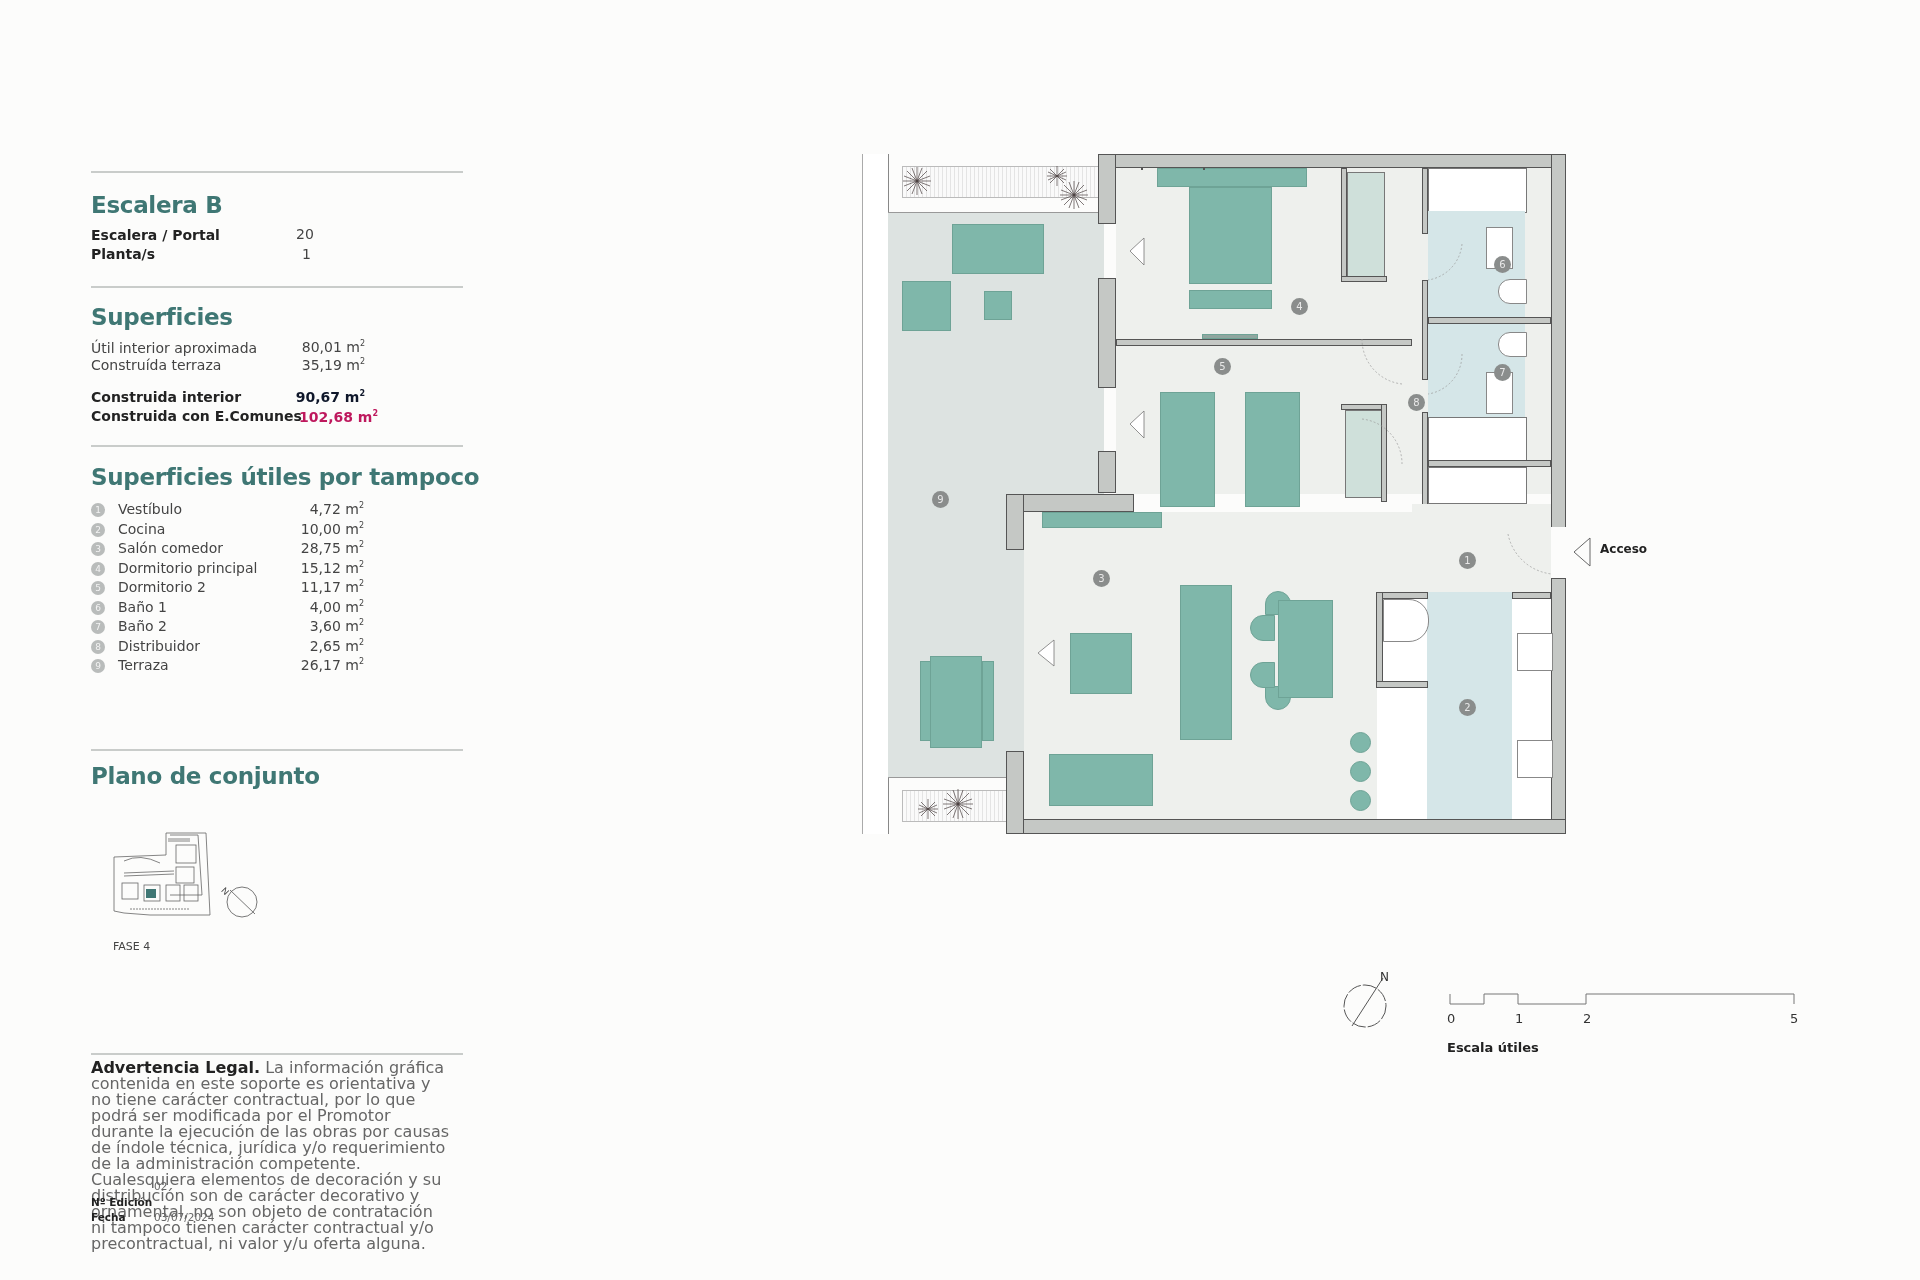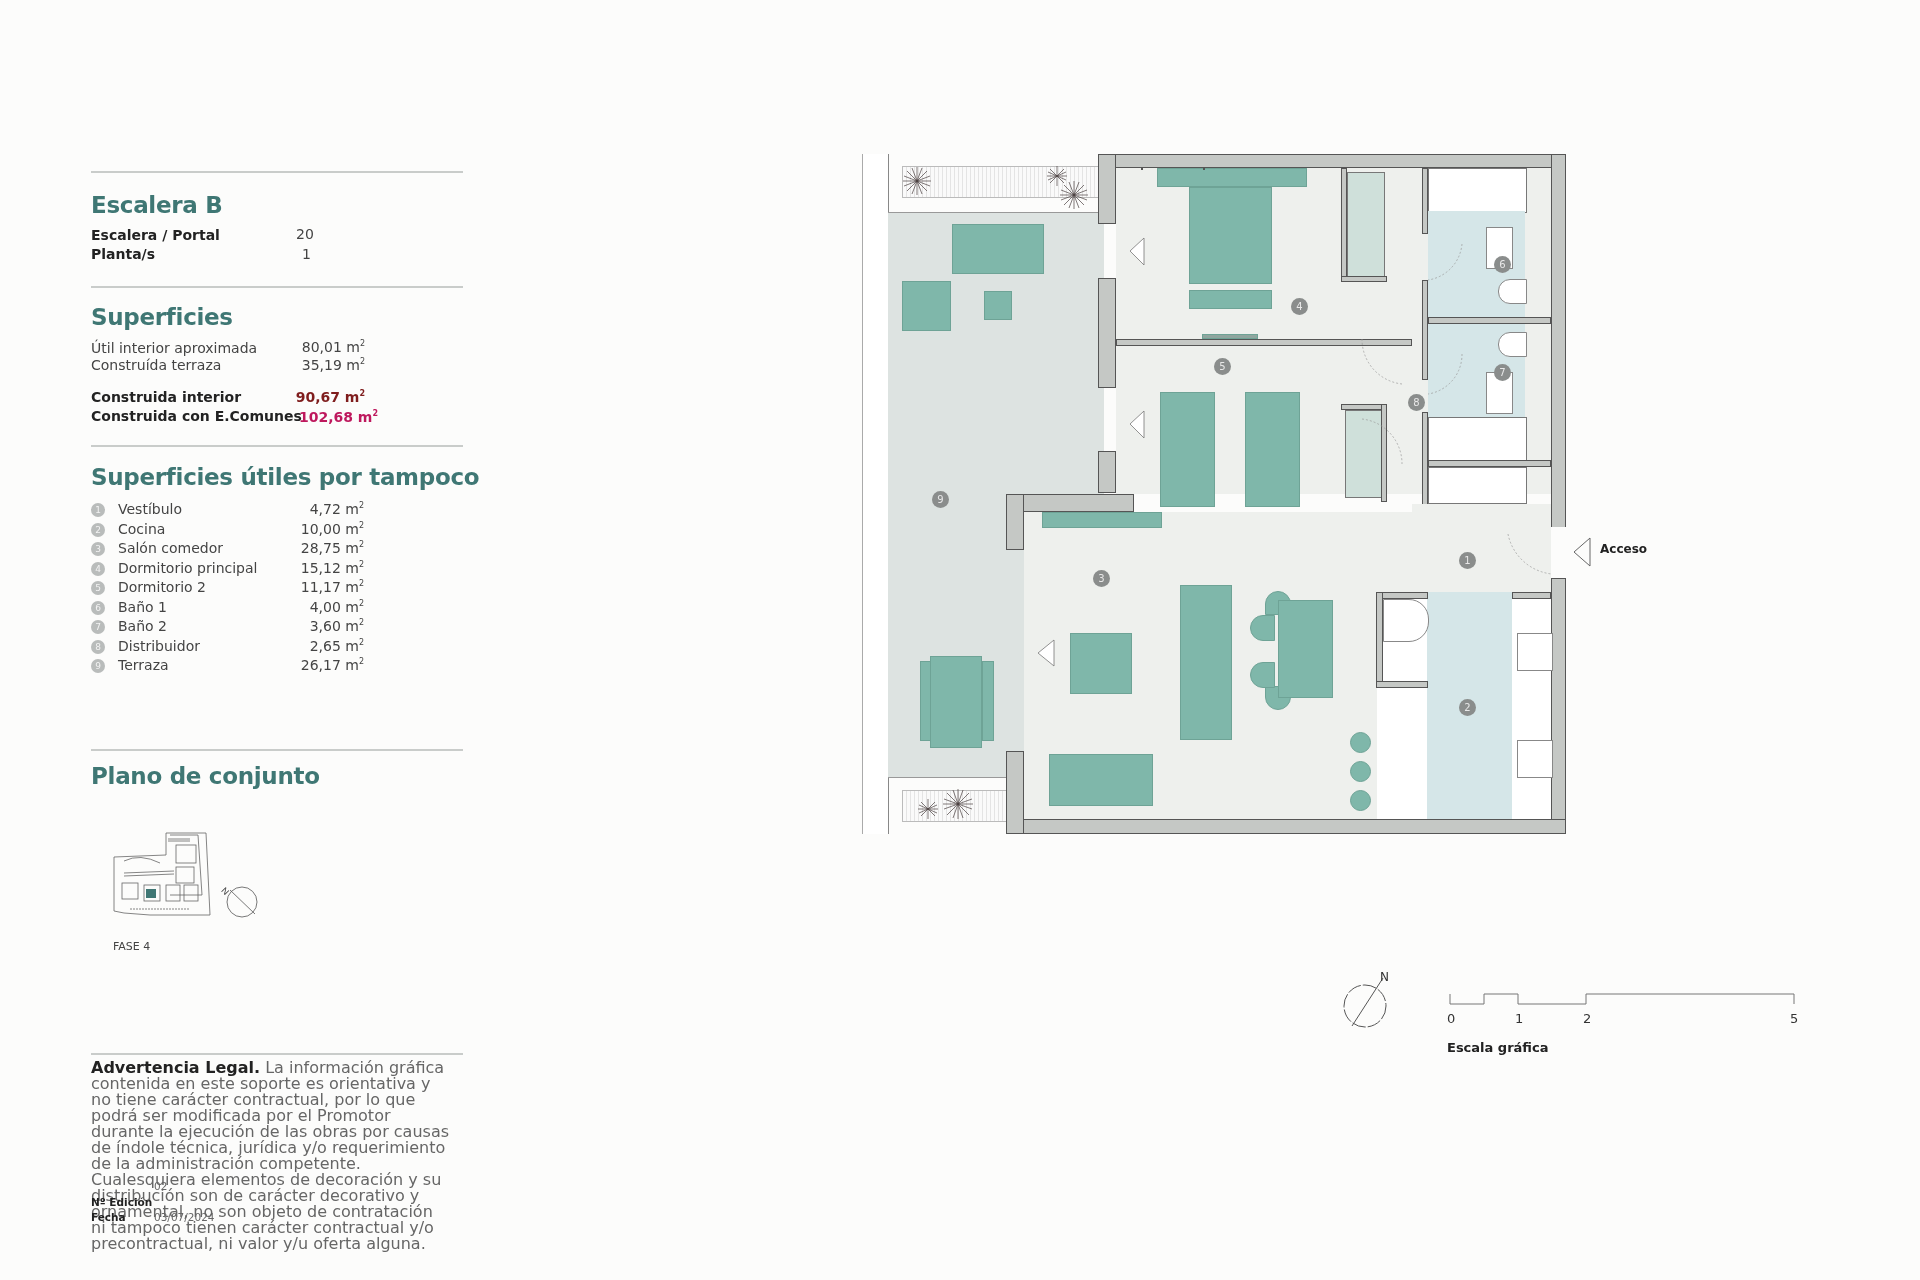--- a/index.html
+++ b/index.html
@@ -39,21 +39,21 @@
 <div class="lbl b" style="left:91px;top:246px">Planta/s</div>
 <div class="lbl light" style="left:302px;top:246px">1</div>
 
 <div class="rule" style="top:286px"></div>
 <div class="h1" style="top:304px">Superficies</div>
 <div class="lbl light" style="left:91px;top:340px">Útil interior aproximada</div>
 <div class="val" style="left:245px;top:339px"><span>80,01</span> <span>m</span><sup>2</sup></div>
 <div class="lbl light" style="left:91px;top:357px">Construída terraza</div>
 <div class="val" style="left:245px;top:357px"><span>35,19</span> <span>m</span><sup>2</sup></div>
 <div class="lbl b" style="left:91px;top:389px">Construida interior</div>
-<div class="val b" style="left:245px;top:389px;color:#7f1d1d"><span>90,67</span> <span>m</span><sup>2</sup></div>
+<div class="val b" style="left:245px;top:389px;color:#0f172a"><span>90,67</span> <span>m</span><sup>2</sup></div>
 <div class="lbl b" style="left:91px;top:408px">Construida con E.Comunes</div>
 <div class="val b" style="left:258px;top:409px;color:#be185d"><span>102,68</span> <span>m</span><sup>2</sup></div>
 
 <div class="rule" style="top:445px"></div>
 <div class="h1" style="top:464px">Superficies útiles por tampoco</div>
 
 <div id="estancias-list">
   <div class="list-row" style="top:501px">
       <span class="num">1</span>
       <span class="name">Vestíbulo</span>
@@ -292,13 +292,13 @@
 </svg>
 <div class="abs" style="left:1380px;top:970px;font-size:12px;color:#333">N</div>
 
 <svg class="abs" style="left:1448px;top:990px" width="350" height="24">
   <path d="M2 4 L2 14 L36 14 L36 4 L70 4 L70 14 L138 14 L138 4 L346 4 L346 14" fill="none" stroke="#777" stroke-width="1"></path>
 </svg>
 <div class="abs" style="left:1447px;top:1011px;font-size:13px;color:#333">0</div>
 <div class="abs" style="left:1515px;top:1011px;font-size:13px;color:#333">1</div>
 <div class="abs" style="left:1583px;top:1011px;font-size:13px;color:#333">2</div>
 <div class="abs" style="left:1790px;top:1011px;font-size:13px;color:#333">5</div>
-<div class="abs" style="left:1447px;top:1040px;font-size:13px;font-weight:bold;color:#222">Escala gráfica</div>
+<div class="abs" style="left:1447px;top:1040px;font-size:13px;font-weight:bold;color:#222">Escala útiles</div>
 
 </body></html>

